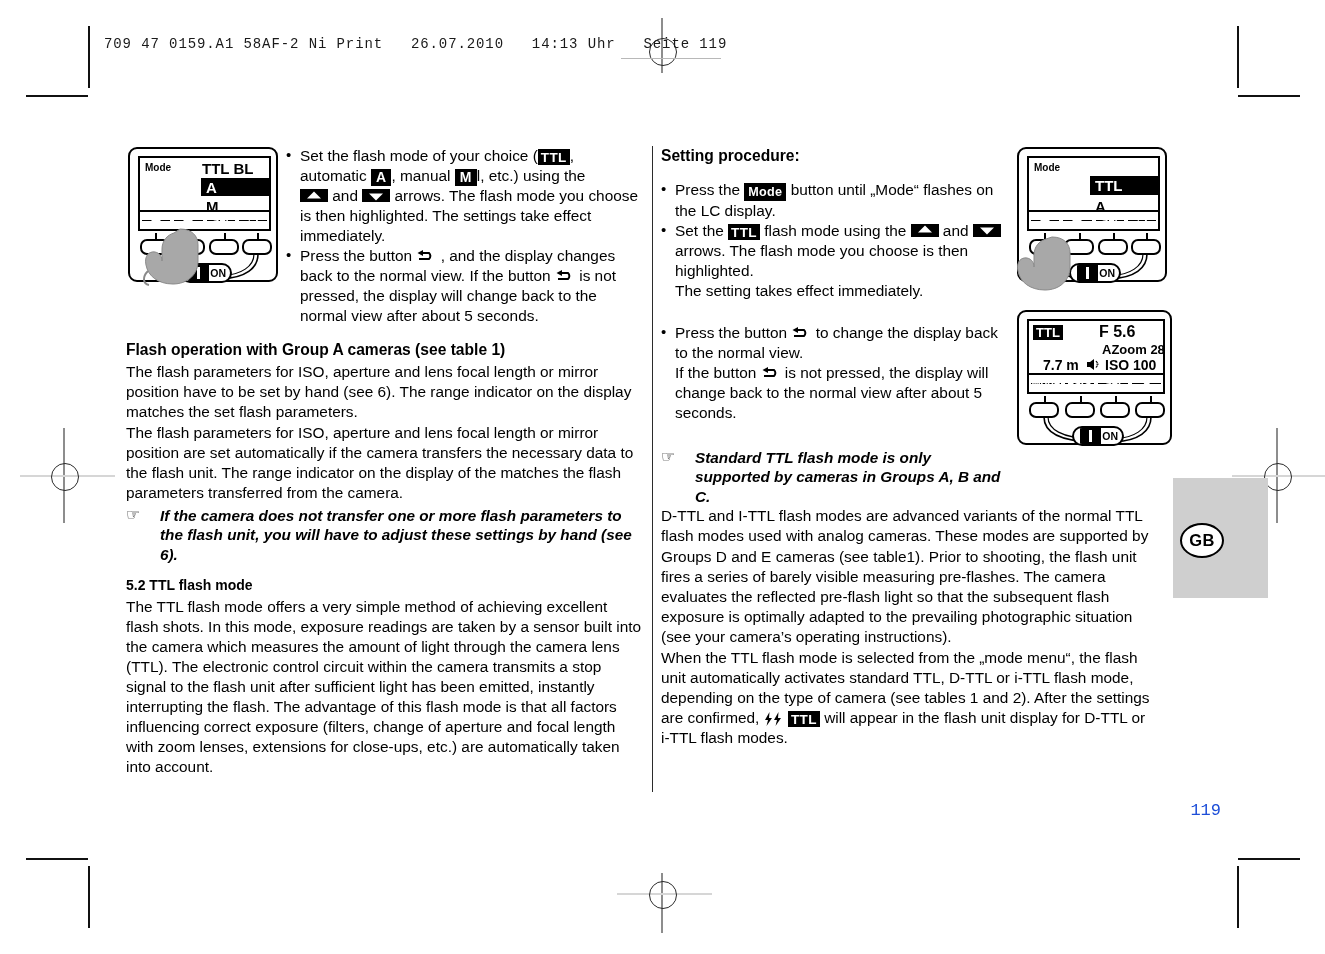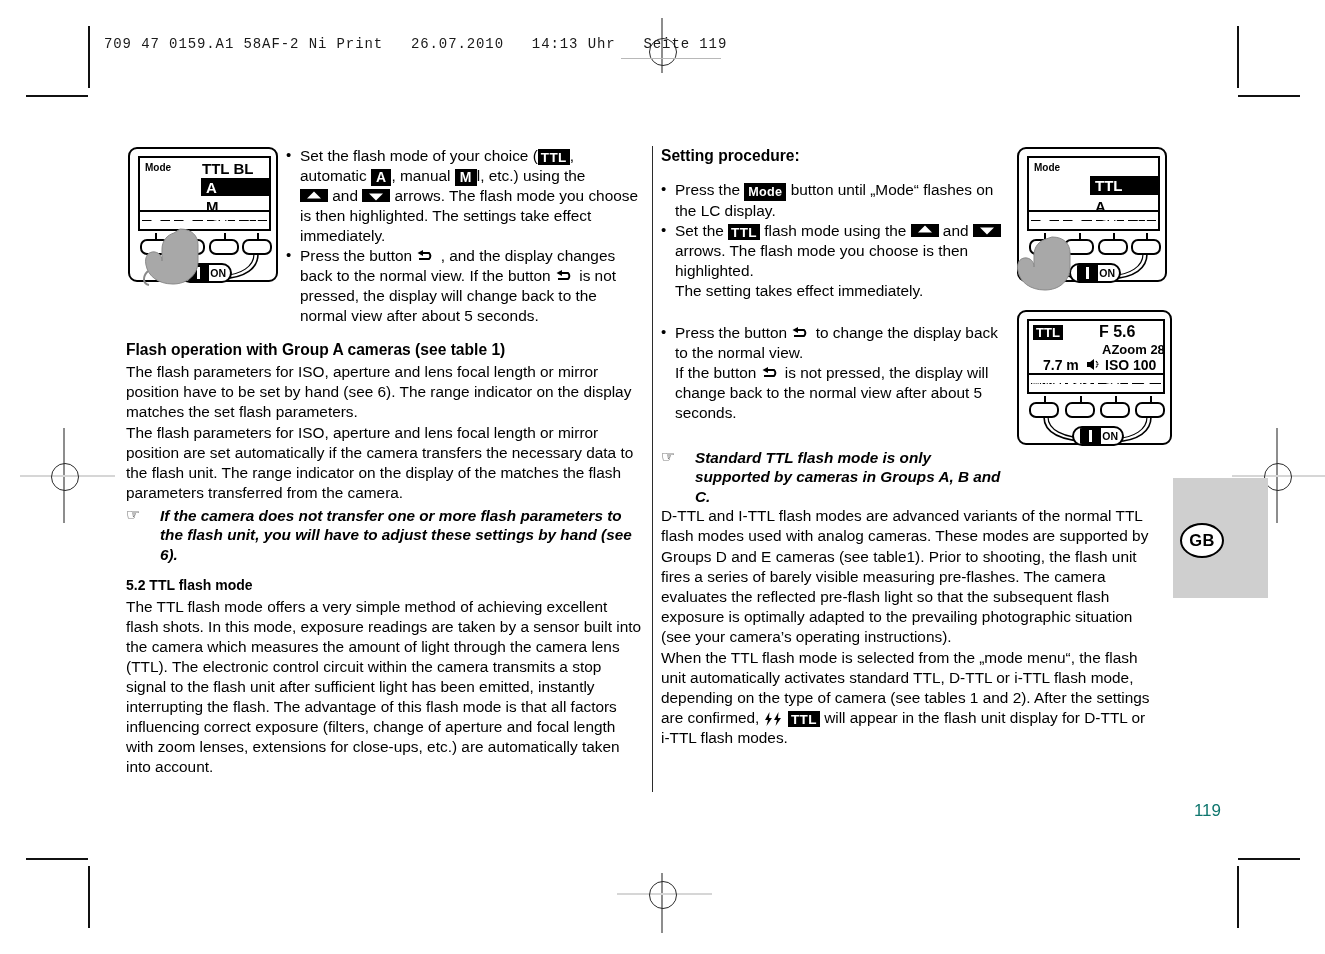--- a/index.html
+++ b/index.html
@@ -317,21 +317,22 @@
     font-size: 16.5px;
     font-weight: bold;
     letter-spacing: 0.5px;
   }
 
   .page-no {
     position: absolute;
     right: 104px;
     top: 801px;
     font-size: 17px;
-    color: #0f766e;
+    color: #1d4ed8;
+    font-family: Liberation Mono, monospace;
   }
 </style>
 </head>
 <body>
 
 <div class="crop-v" style="left:88px; top:26px; height:62px;"></div>
 <div class="crop-h" style="left:26px; top:95px; width:62px;"></div>
 <div class="crop-v" style="left:1237px; top:26px; height:62px;"></div>
 <div class="crop-h" style="left:1238px; top:95px; width:62px;"></div>
 <div class="crop-v" style="left:88px; top:866px; height:62px;"></div>

